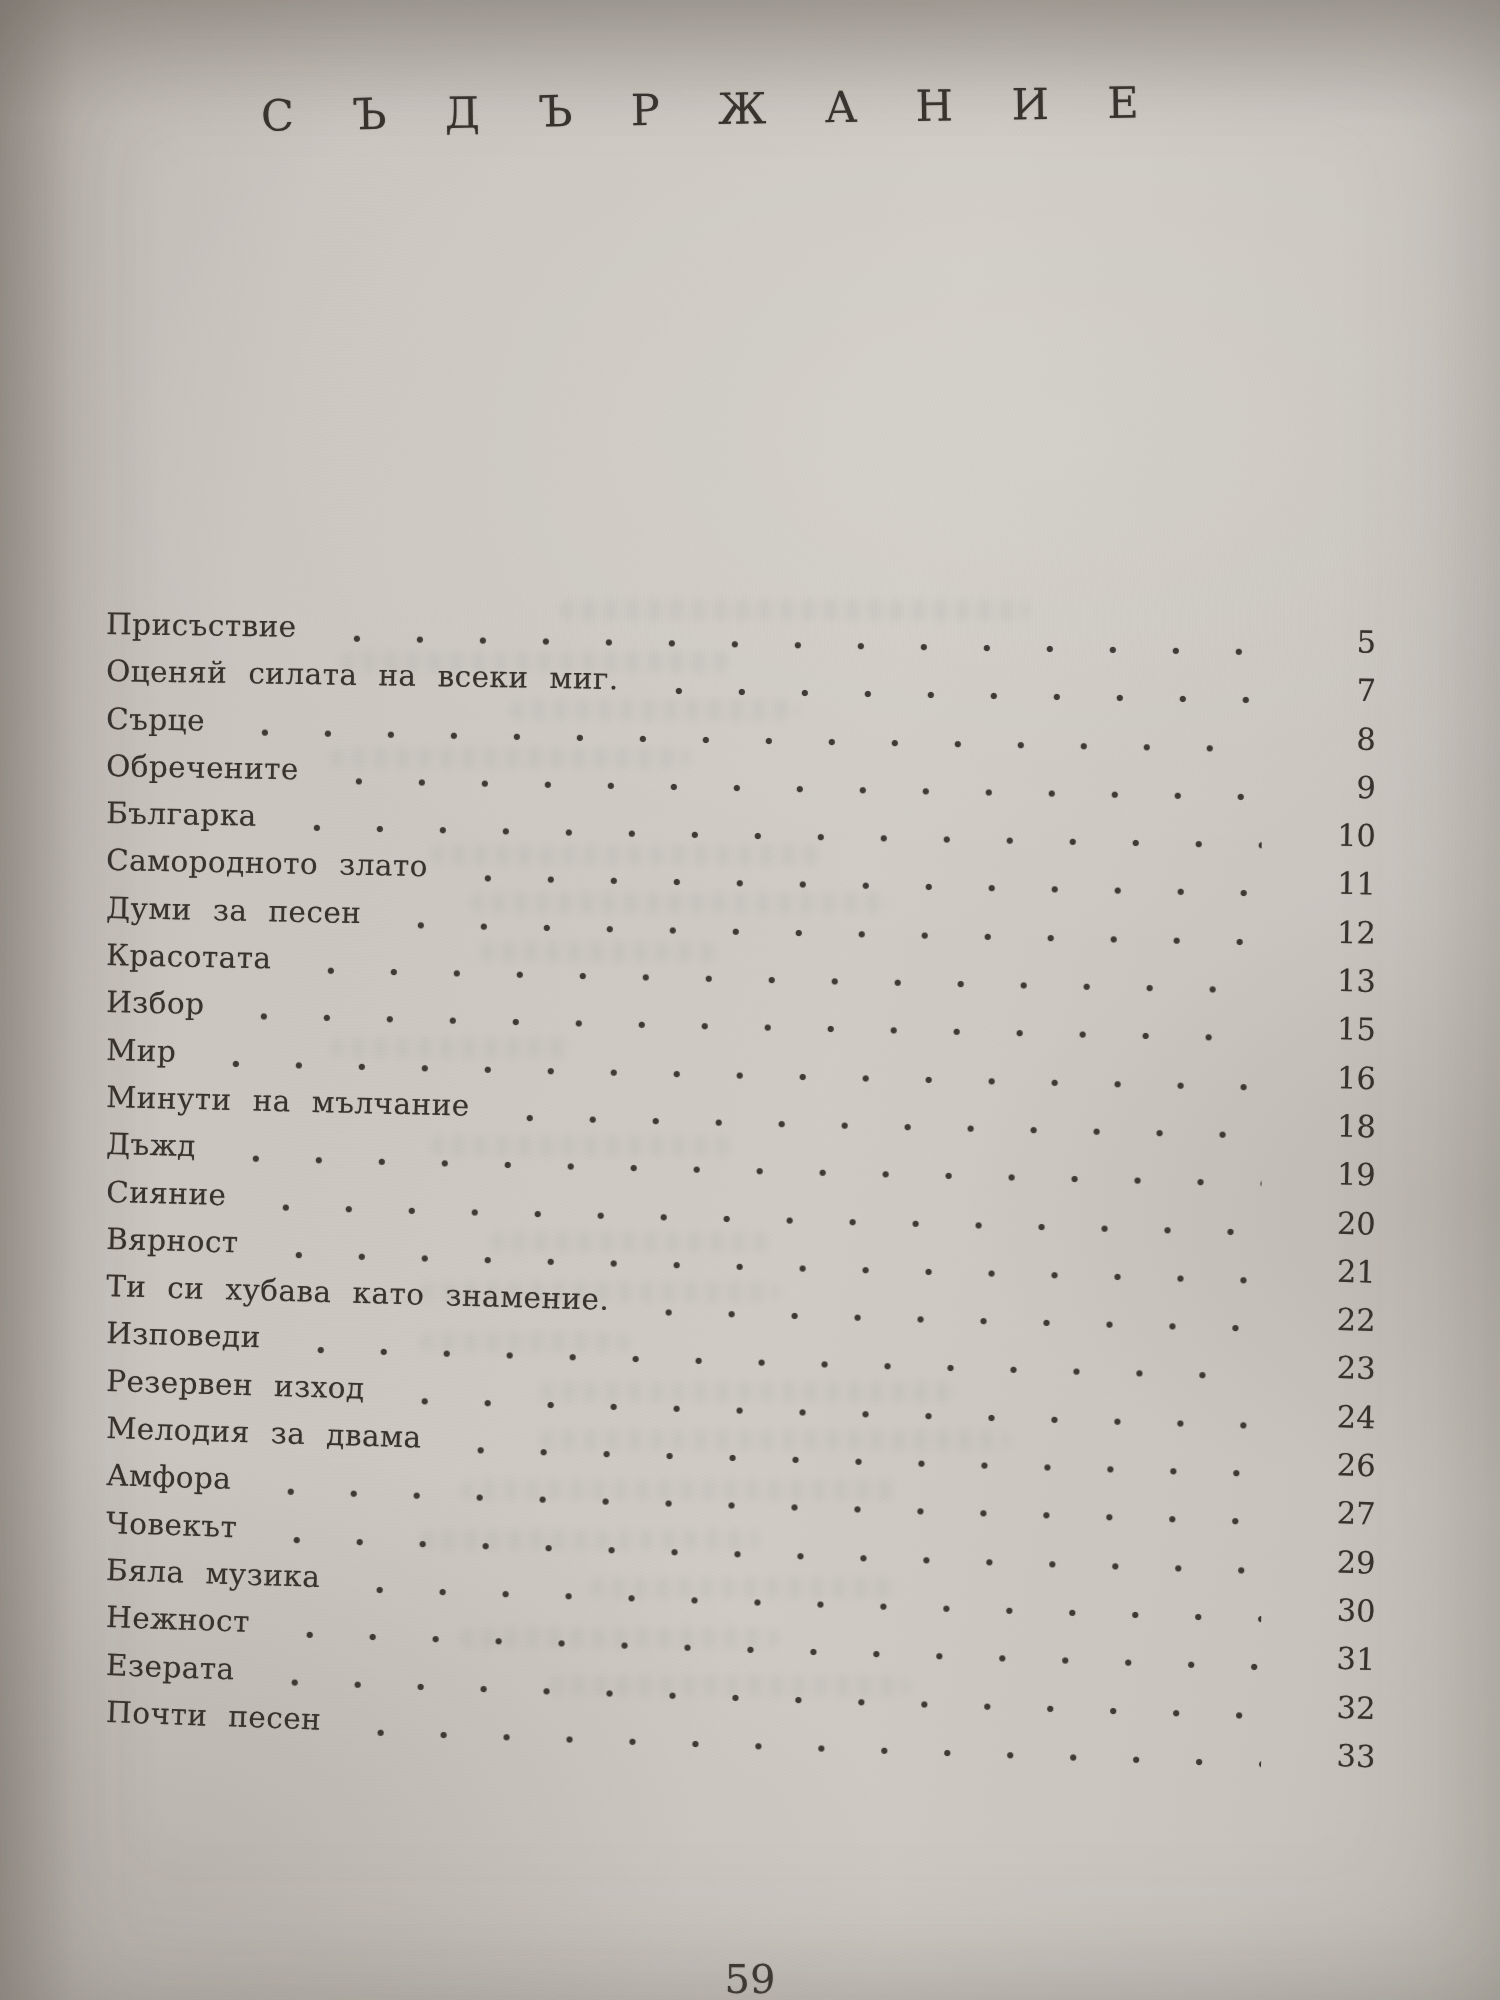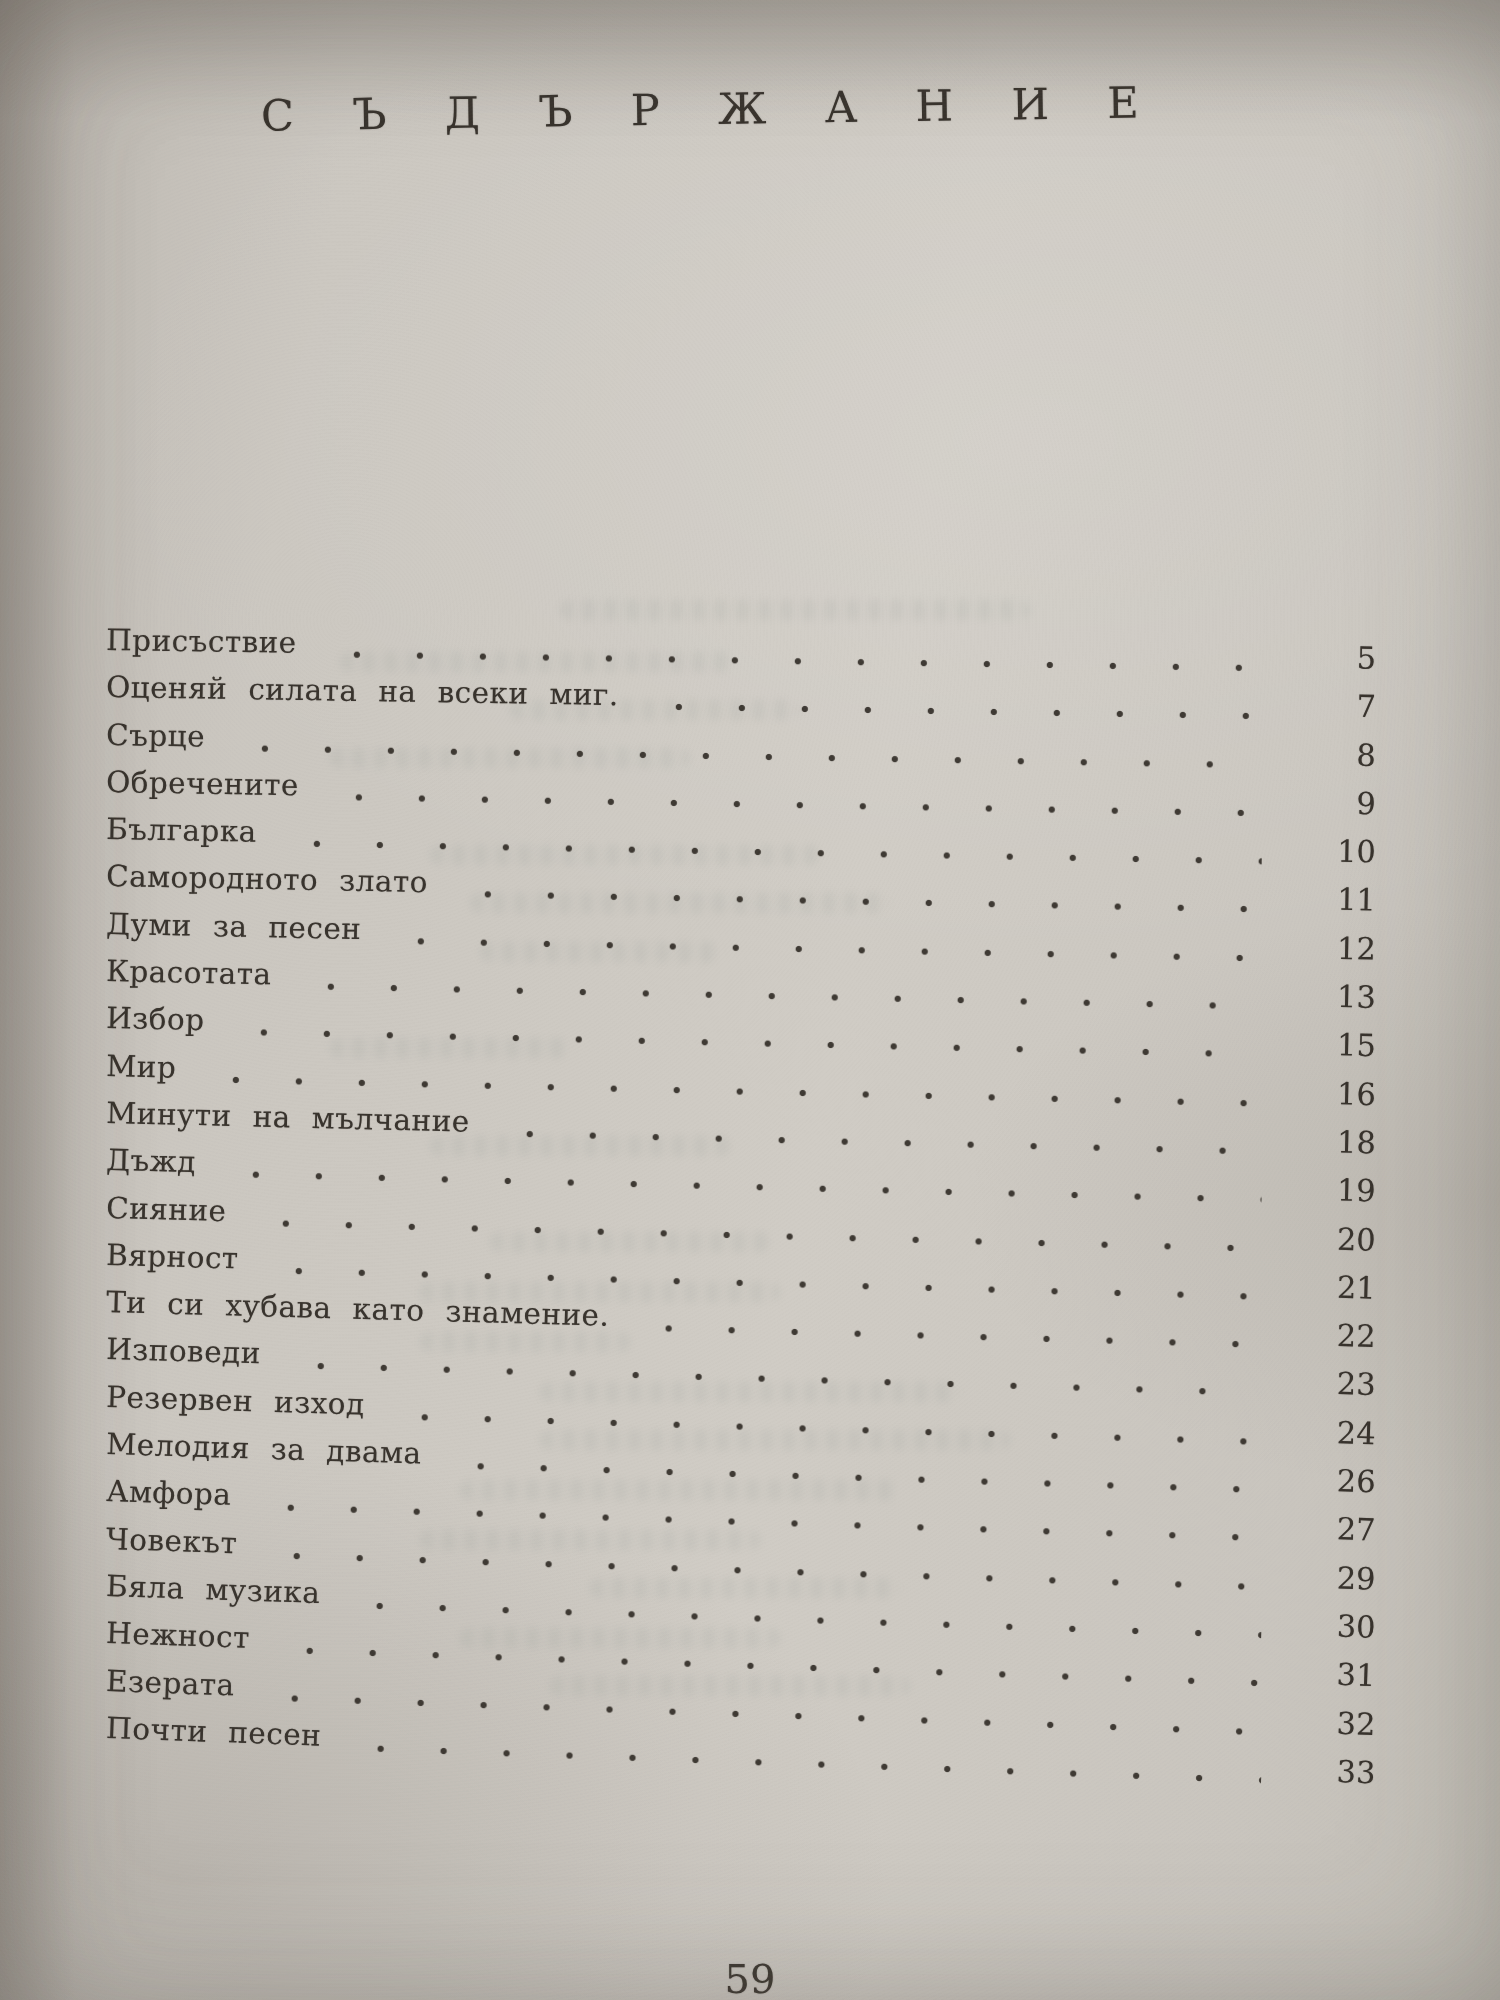--- a/index.html
+++ b/index.html
@@ -31,21 +31,21 @@
   }
   
   .title{
     position:absolute;left:0;top:84px;width:1420px;margin:0;
     text-align:center;font-weight:normal;
     font-size:43px;letter-spacing:.47em;word-spacing:.1em;
     color:#39342e;text-shadow:0 0 1.3px rgba(57,52,46,.45);
     transform:rotate(-0.85deg);
   }
   
-  .toc{position:absolute;left:106px;top:620px;width:1270px;}
+  .toc{position:absolute;left:106px;top:604px;width:1270px;}
   .row{
     display:flex;align-items:flex-start;height:47.3px;
     transform:rotate(var(--tilt,1deg));transform-origin:0 55%;
   }
   .t{
     font-size:29.5px;line-height:40px;white-space:nowrap;
     color:#38332d;text-shadow:0 0 1.1px rgba(56,51,45,.42);
     word-spacing:.38em;letter-spacing:.015em;
   }
   .leader{

